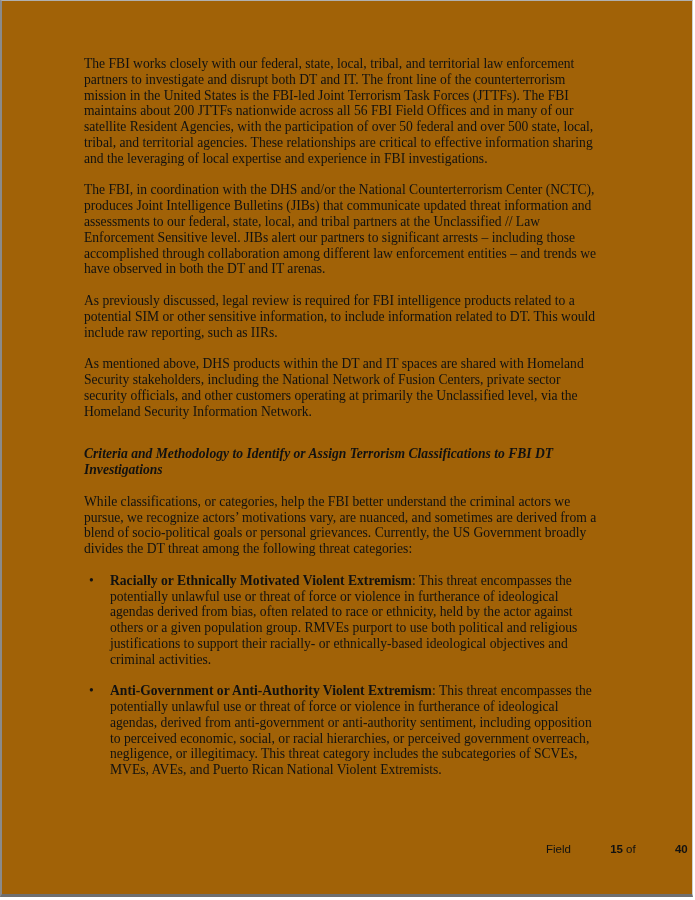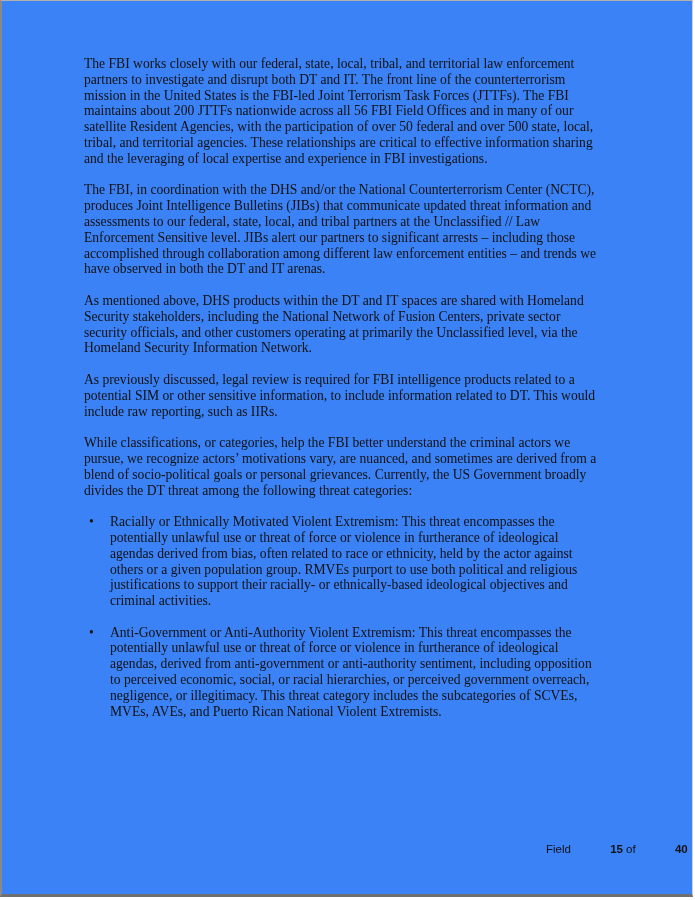--- a/index.html
+++ b/index.html
@@ -1,50 +1,51 @@
 <!DOCTYPE html>
 <html><head>
 <meta charset="utf-8">
 <style>
   html, body { margin: 0; padding: 0; background: #ffffff; }
   body { width: 695px; height: 900px; position: relative; overflow: hidden; }
   .page {
     position: absolute; left: 0; top: 0; width: 693px; height: 897px;
     border-left: 2px solid #8a8a8a; border-top: 1px solid #b0b0b0;
     border-right: 1px solid #d0d0d0; border-bottom: 3px solid #6f6f6f;
-    background: #3b82f6; box-sizing: border-box;
+    background: #a16207; box-sizing: border-box;
   }
   .content {
     position: absolute; left: 82px; top: 55px; width: 520px;
     font-family: "Liberation Serif", "DejaVu Serif", serif;
     font-size: 13.6px; line-height: 15.8px; color: #111;
   }
   p { margin: 0 0 15.8px 0; }
   .heading { font-weight: bold; font-style: italic; margin-top: 27px; }
   ul { list-style: none; margin: 0; padding: 0; }
   li { position: relative; padding-left: 26px; margin-bottom: 15.8px; }
   .bullet { position: absolute; left: 5px; top: 0; }
-  .term { font-weight: normal; }
+  .term { font-weight: bold; }
   .footer {
     position: absolute; left: 544px; top: 842px;
     font-family: "Liberation Sans", "DejaVu Sans", sans-serif;
     font-size: 11.5px; color: #111;
   }
   .footer b { font-weight: bold; margin-left: 36px; }
 </style>
 </head>
 <body>
 
 <div class="page">
   <div class="content">
     <p>The FBI works closely with our federal, state, local, tribal, and territorial law enforcement partners to investigate and disrupt both DT and IT. The front line of the counterterrorism mission in the United States is the FBI-led Joint Terrorism Task Forces (JTTFs). The FBI maintains about 200 JTTFs nationwide across all 56 FBI Field Offices and in many of our satellite Resident Agencies, with the participation of over 50 federal and over 500 state, local, tribal, and territorial agencies. These relationships are critical to effective information sharing and the leveraging of local expertise and experience in FBI investigations.</p>
     <p>The FBI, in coordination with the DHS and/or the National Counterterrorism Center (NCTC), produces Joint Intelligence Bulletins (JIBs) that communicate updated threat information and assessments to our federal, state, local, and tribal partners at the Unclassified // Law Enforcement Sensitive level. JIBs alert our partners to significant arrests – including those accomplished through collaboration among different law enforcement entities – and trends we have observed in both the DT and IT arenas.</p>
+    <p>As previously discussed, legal review is required for FBI intelligence products related to a potential SIM or other sensitive information, to include information related to DT. This would include raw reporting, such as IIRs.</p>
     <p>As mentioned above, DHS products within the DT and IT spaces are shared with Homeland Security stakeholders, including the National Network of Fusion Centers, private sector security officials, and other customers operating at primarily the Unclassified level, via the Homeland Security Information Network.</p>
-    <p>As previously discussed, legal review is required for FBI intelligence products related to a potential SIM or other sensitive information, to include information related to DT. This would include raw reporting, such as IIRs.</p>
 
+    <p class="heading">Criteria and Methodology to Identify or Assign Terrorism Classifications to FBI DT Investigations</p>
     <p>While classifications, or categories, help the FBI better understand the criminal actors we pursue, we recognize actors’ motivations vary, are nuanced, and sometimes are derived from a blend of socio-political goals or personal grievances. Currently, the US Government broadly divides the DT threat among the following threat categories:</p>
 
     <ul>
       <li>
         <span class="bullet">•</span>
         <span class="term">Racially or Ethnically Motivated Violent Extremism</span><span>: This threat encompasses the potentially unlawful use or threat of force or violence in furtherance of ideological agendas derived from bias, often related to race or ethnicity, held by the actor against others or a given population group. RMVEs purport to use both political and religious justifications to support their racially- or ethnically-based ideological objectives and criminal activities.</span>
       </li>
       <li>
         <span class="bullet">•</span>
         <span class="term">Anti-Government or Anti-Authority Violent Extremism</span><span>: This threat encompasses the potentially unlawful use or threat of force or violence in furtherance of ideological agendas, derived from anti-government or anti-authority sentiment, including opposition to perceived economic, social, or racial hierarchies, or perceived government overreach, negligence, or illegitimacy. This threat category includes the subcategories of SCVEs, MVEs, AVEs, and Puerto Rican National Violent Extremists.</span>

